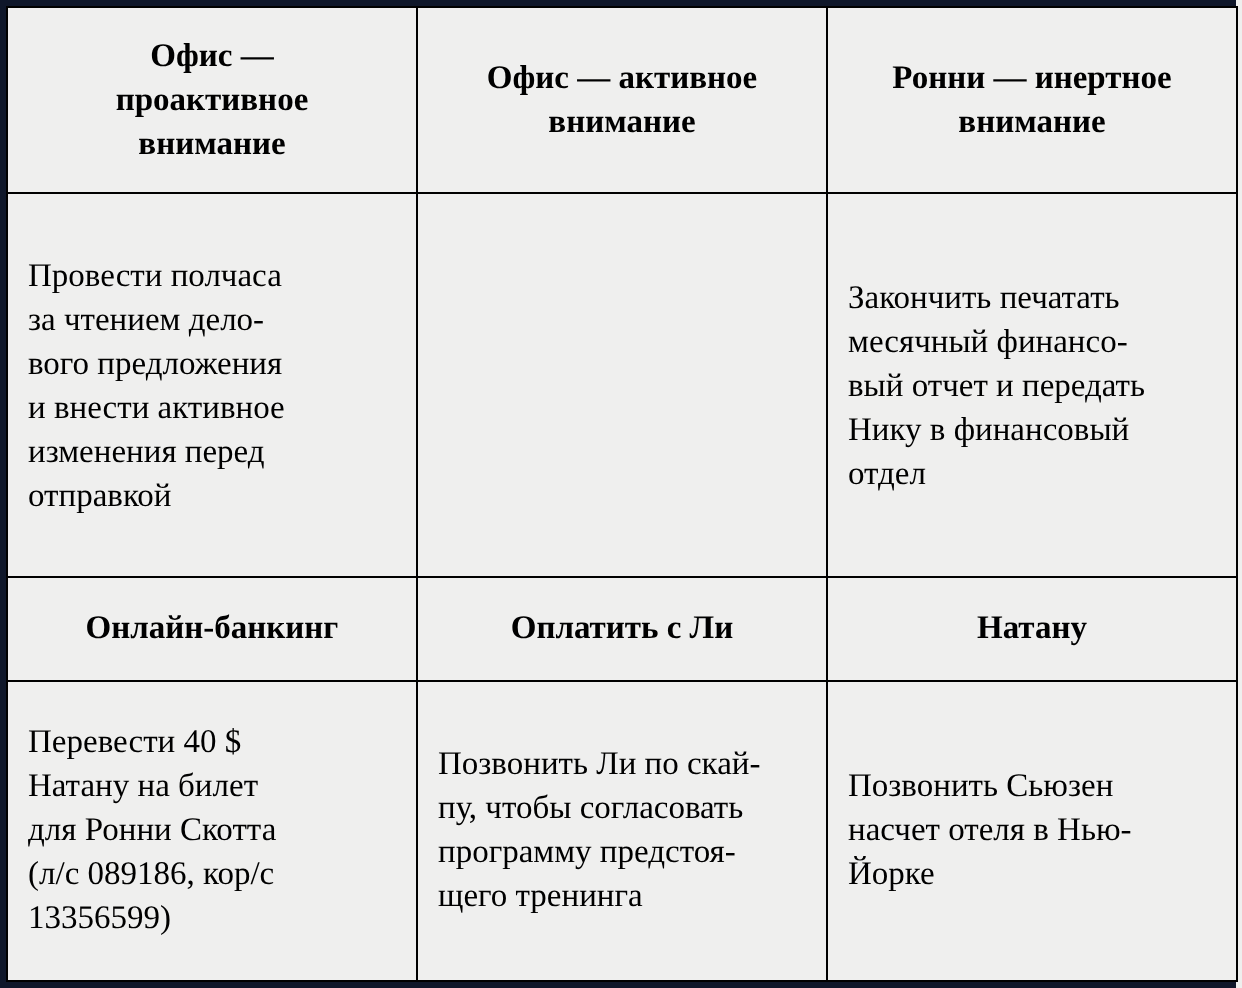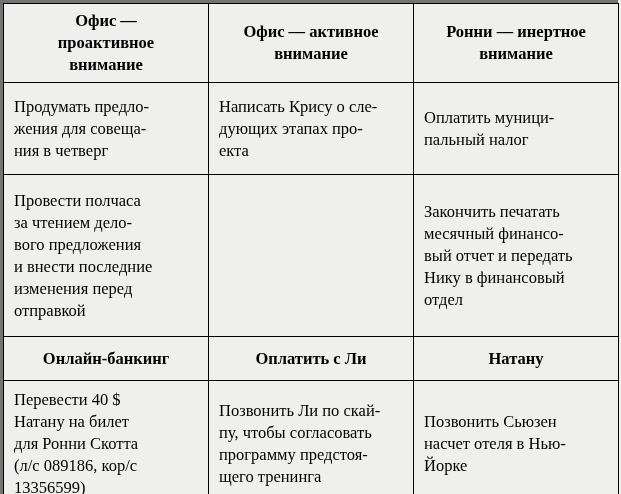--- a/index.html
+++ b/index.html
@@ -7,21 +7,21 @@
     padding: 0;
     background: #efefee;
     font-family: "Liberation Serif", "DejaVu Serif", serif;
     color: #000000;
   }
   .page {
     width: 618px;
     height: 494px;
     box-sizing: border-box;
     padding: 3px;
-    background: #737373;
+    background: #0f172a;
   }
   table.matrix {
     border-collapse: collapse;
     table-layout: fixed;
     width: 615px;
     height: 488px;
     background: #efefee;
   }
   table.matrix td, table.matrix th {
     border: 1.5px solid #000000;
@@ -60,35 +60,25 @@
     <tbody>
       <tr class="r1">
         <th>Офис —
 проактивное
 внимание</th>
         <th>Офис — активное
 внимание</th>
         <th>Ронни — инертное
 внимание</th>
       </tr>
-      <tr class="r2">
-        <td>Продумать предло-
-жения для совеща-
-ния в четверг</td>
-        <td>Написать Крису о сле-
-дующих этапах про-
-екта</td>
-        <td>Оплатить муници-
-пальный налог</td>
-      </tr>
       <tr class="r3">
         <td>Провести полчаса
 за чтением дело-
 вого предложения
-и внести последние
+и внести активное
 изменения перед
 отправкой</td>
         <td></td>
         <td>Закончить печатать
 месячный финансо-
 вый отчет и передать
 Нику в финансовый
 отдел</td>
       </tr>
       <tr class="r4">

